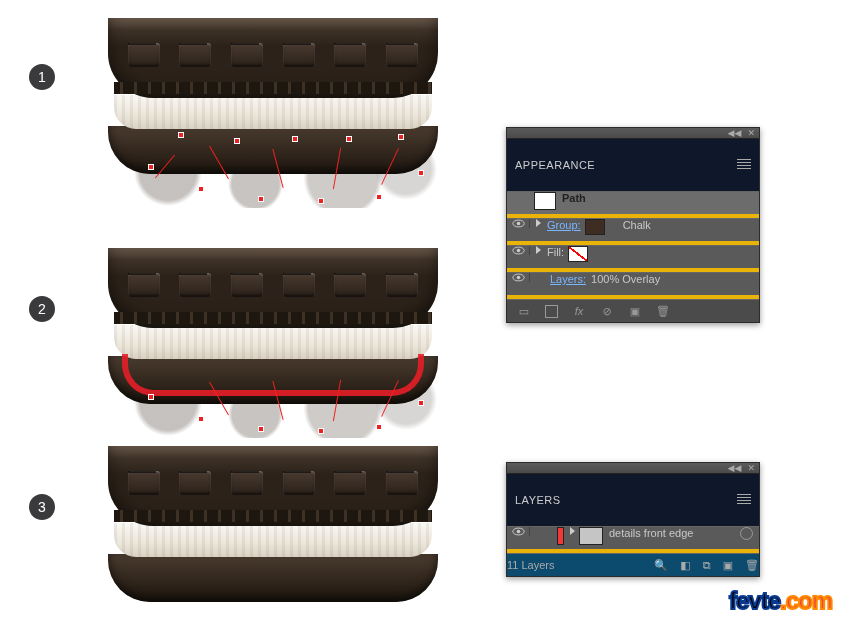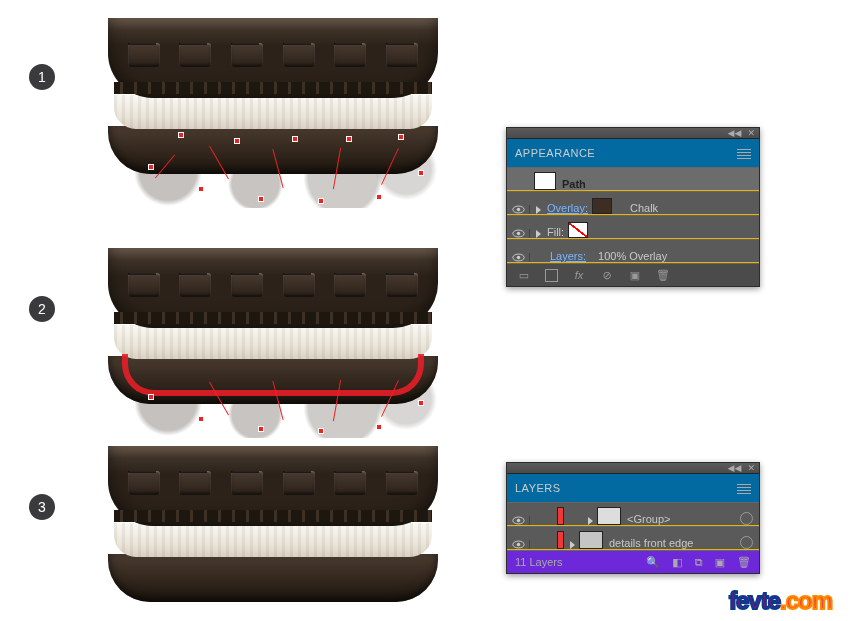--- a/index.html
+++ b/index.html
@@ -13,49 +13,49 @@
 .pat{width:32px;height:24px;background:linear-gradient(180deg,#4a3b30,#2a2019);border-radius:3px;box-shadow:inset 0 1px 2px rgba(255,255,255,.3),inset 0 -2px 3px rgba(0,0,0,.6)}
 .pat::before,.pat::after{content:"";position:absolute;width:28px;height:2px;background:rgba(0,0,0,.4);transform-origin:center}
 .ridge{position:absolute;left:6px;right:6px;top:64px;height:12px;background:repeating-linear-gradient(90deg,#1e1710 0 6px,#3d3126 6px 9px,#1e1710 9px 14px)}
 .crumbs{position:absolute;left:-10px;right:-10px;top:130px;height:60px;background:radial-gradient(circle at 20% 40%,rgba(60,50,40,.3) 10%,transparent 12%),radial-gradient(circle at 45% 60%,rgba(70,60,50,.3) 12%,transparent 14%),radial-gradient(circle at 70% 50%,rgba(60,50,40,.25) 14%,transparent 16%),radial-gradient(circle at 88% 35%,rgba(60,50,40,.2) 8%,transparent 10%)}
 .anchor{position:absolute;width:4px;height:4px;background:#e22;border:1px solid #fff}
 .hline{position:absolute;height:1px;background:#e22}
 .redpath{position:absolute;left:14px;right:14px;top:106px;height:36px;border:6px solid rgba(230,30,40,.9);border-top:none;border-radius:0 0 32px 32px;pointer-events:none}
 .panel{position:absolute;background:#535353;border:1px solid #2c2c2c;box-shadow:0 2px 6px rgba(0,0,0,.4);font-size:11px;color:#c8c8c8}
 .panel-head{height:10px;background:linear-gradient(#5b5b5b,#4a4a4a);display:flex;justify-content:flex-end;align-items:center;padding:0 4px;gap:6px}
 .panel-head span{font-size:9px;color:#aaa;cursor:pointer}
-.panel-tab{background:#0369a1;padding:8px 8px;border-top:1px solid #242424;display:flex;justify-content:space-between;align-items:flex-end}
+.panel-tab{background:#0f172a;padding:20px 8px;border-top:1px solid #242424;display:flex;justify-content:space-between;align-items:flex-start}
 .panel-tab-title{color:#ccc;font-size:11px;letter-spacing:.5px}
 .menu-lines{width:14px;height:10px;display:flex;flex-direction:column;justify-content:space-between}
 .menu-lines i{height:1px;background:#aaa;display:block}
 .panel-body{background:#535353}
-.row{display:flex;align-items:flex-end;height:22px;border-top:1px solid #666;border-bottom:1px solid #eab308;background:#5a5a5a}
+.row{display:flex;align-items:flex-start;height:22px;border-top:1px solid #666;border-bottom:4px solid #eab308;background:#5a5a5a}
 .row.light{background:#6c6c6c}
 .row.sel{background:#5f7fa5}
 .eye{width:22px;display:flex;align-items:center;justify-content:center;border-right:1px solid #444}
 .eye svg{width:13px;height:9px}
 .spacer{width:22px;border-right:1px solid #444}
 .thumb{width:20px;height:16px;background:#ddd;border:1px solid #222;margin-left:4px;display:flex;align-items:center;justify-content:center;font-size:14px}
 .tri{width:0;height:0;border-top:4px solid transparent;border-bottom:4px solid transparent;border-left:5px solid #ccc;margin-left:6px}
 .tri.down{transform:rotate(90deg)}
 .label{margin-left:6px;flex:1;white-space:nowrap;overflow:hidden}
 .link{color:#7ab6ff;text-decoration:underline}
 .swatch{width:18px;height:14px;border:1px solid #222;margin-left:4px}
 .nofill{background:linear-gradient(to top right,#fff 0 46%,#f00 46% 54%,#fff 54% 100%)}
 .panel-foot{height:22px;background:#4b4b4b;border-top:1px solid #666;display:flex;align-items:center;gap:14px;padding:0 10px;color:#999}
 .panel-foot .ico{width:14px;height:14px;display:inline-flex;align-items:center;justify-content:center}
 .circ{width:11px;height:11px;border:1px solid #999;border-radius:50%;margin-left:auto;margin-right:6px}
 .circ.on{background:radial-gradient(circle,#5b8dd6 45%,#35619c 50%);border-color:#2a4a7a}
 .redstrip{width:5px;height:16px;background:#f03838;margin-left:4px;border:1px solid #222}
 .lthumb{width:22px;height:16px;background:#c5c5c5;border:1px solid #222;display:inline-block;margin-left:4px}
 .indent{width:18px;display:inline-block}
-.layfoot{display:flex;align-items:center;height:22px;background:#6d28d9;border-top:1px solid #666;padding:0 8px;gap:12px;color:#aaa}
+.layfoot{display:flex;align-items:center;height:22px;background:#0c4a6e;border-top:1px solid #666;padding:0 0;gap:12px;color:#aaa}
 .layfoot .count{flex:1}
 .watermark{position:absolute;right:18px;bottom:6px;text-align:right;font-family:Arial;font-weight:bold}
-.watermark .en{font-size:24px;color:#701a75;-webkit-text-stroke:2px #0a3a8f;letter-spacing:-1px}
+.watermark .en{font-size:24px;color:#000000;-webkit-text-stroke:2px #0a3a8f;letter-spacing:-1px}
 .watermark .dot{color:#ef4444;-webkit-text-stroke:2px #ff8a00}
 .watermark .cn{font-size:18px;color:#0a3a8f;margin-top:-4px}
 .watermark .cnacc{color:#ff8a00}
 </style>
 </head>
 <body>
 
 <div class="step-num" style="left:29px;top:64px">1</div>
 <div class="step-num" style="left:29px;top:296px">2</div>
 <div class="step-num" style="left:29px;top:494px">3</div>
@@ -159,21 +159,21 @@
       <span class="label" style="font-weight:bold;color:#222">Path</span>
     </div>
     <div class="row">
       <div class="eye">
           <svg viewBox="0 0 16 10">
             <ellipse cx="8" cy="5" rx="7" ry="4.2" fill="none" stroke="#ccc" stroke-width="1.2"></ellipse>
             <circle cx="8" cy="5" r="2.2" fill="#ccc"></circle>
           </svg>
         </div>
       <div class="tri"></div>
-      <span class="label link" style="flex:0 0 auto">Overlay:</span>
+      <span class="label link" style="flex:0 0 auto">Group:</span>
       <div class="swatch" style="background:#3e2d22"></div>
       <span class="label" style="margin-left:18px">Chalk</span>
     </div>
     <div class="row">
       <div class="eye">
           <svg viewBox="0 0 16 10">
             <ellipse cx="8" cy="5" rx="7" ry="4.2" fill="none" stroke="#ccc" stroke-width="1.2"></ellipse>
             <circle cx="8" cy="5" r="2.2" fill="#ccc"></circle>
           </svg>
         </div>
@@ -183,21 +183,21 @@
     </div>
     <div class="row">
       <div class="eye">
           <svg viewBox="0 0 16 10">
             <ellipse cx="8" cy="5" rx="7" ry="4.2" fill="none" stroke="#ccc" stroke-width="1.2"></ellipse>
             <circle cx="8" cy="5" r="2.2" fill="#ccc"></circle>
           </svg>
         </div>
       <span style="width:14px"></span>
       <span class="label link" style="flex:0 0 auto">Layers:</span>
-      <span class="label" style="margin-left:12px">100% Overlay</span>
+      <span class="label" style="margin-left:5px">100% Overlay</span>
     </div>
   </div>
   <div class="panel-foot">
     <span class="ico">▭</span>
     <span class="ico" style="border:1px solid #999;width:11px;height:11px"></span>
     <span class="ico" style="font-style:italic">fx</span>
     <span class="ico">⊘</span>
     <span class="ico">▣</span>
     <span class="ico">🗑</span>
   </div>
@@ -220,35 +220,20 @@
   <div class="panel-body">
     <div class="row">
       <div class="eye">
           <svg viewBox="0 0 16 10">
             <ellipse cx="8" cy="5" rx="7" ry="4.2" fill="none" stroke="#ccc" stroke-width="1.2"></ellipse>
             <circle cx="8" cy="5" r="2.2" fill="#ccc"></circle>
           </svg>
         </div>
       <div class="spacer"></div>
       <span class="redstrip"></span>
-      <span class="indent"></span>
-      <div class="tri"></div>
-      <span class="lthumb" style="background:#ddd"></span>
-      <span class="label">&lt;Group&gt;</span>
-      <span class="circ"></span>
-    </div>
-    <div class="row">
-      <div class="eye">
-          <svg viewBox="0 0 16 10">
-            <ellipse cx="8" cy="5" rx="7" ry="4.2" fill="none" stroke="#ccc" stroke-width="1.2"></ellipse>
-            <circle cx="8" cy="5" r="2.2" fill="#ccc"></circle>
-          </svg>
-        </div>
-      <div class="spacer"></div>
-      <span class="redstrip"></span>
       <div class="tri"></div>
       <span class="lthumb"></span>
       <span class="label">details front edge</span>
       <span class="circ"></span>
     </div>
   </div>
   <div class="layfoot">
     <span class="count">11 Layers</span>
     <span>🔍</span>
     <span>◧</span>

